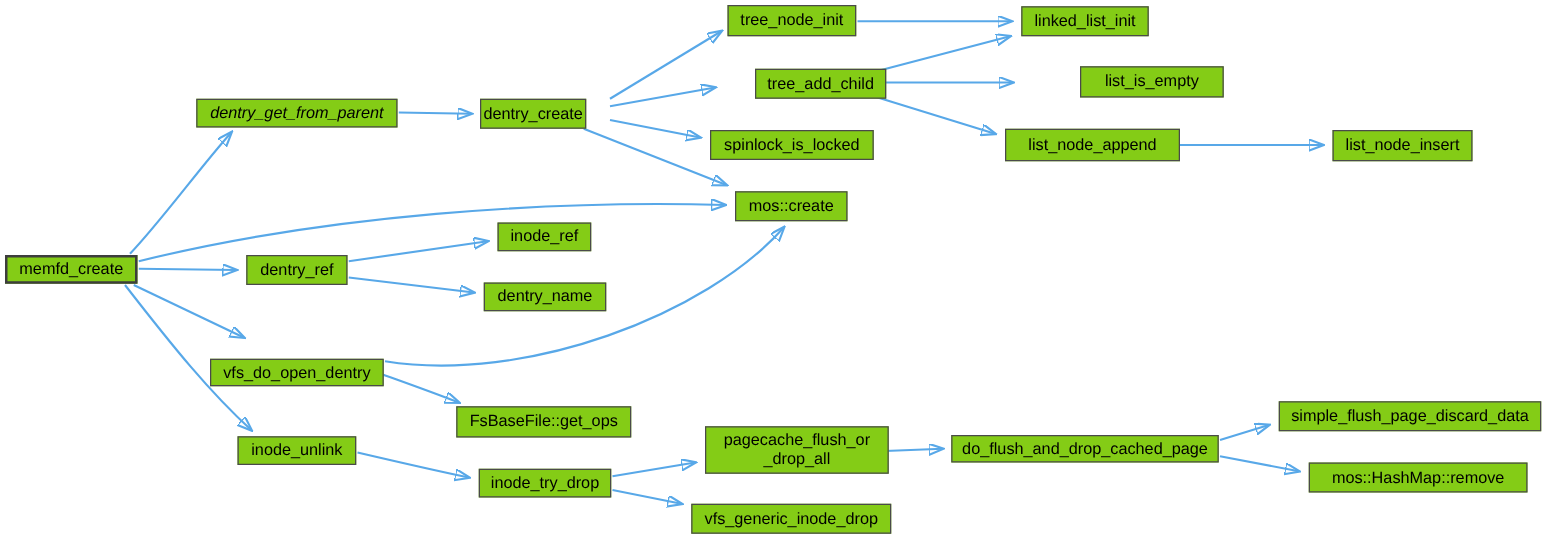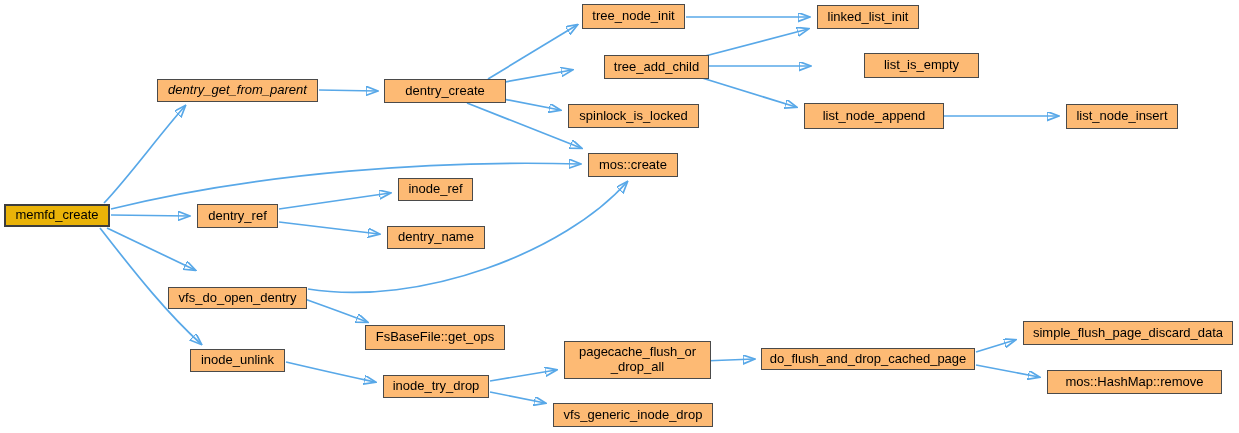--- a/index.html
+++ b/index.html
@@ -8,34 +8,34 @@
     width:1239px;height:433px;
     background:#ffffff;
     font-family:"Liberation Sans", sans-serif;
     overflow:hidden;
   }
   .edges{position:absolute;left:0;top:0;width:1239px;height:433px;}
   .edges path{fill:none;stroke:#58a8e8;stroke-width:1.7px;}
   .node{
     position:absolute;
     box-sizing:border-box;
-    background:#fdba74;
+    background:#84cc16;
     border:1px solid #4a4a4a;
     color:#000000;
     font-size:13px;
     line-height:1.12;
     display:flex;
     align-items:center;
     justify-content:center;
     text-align:center;
     white-space:pre-line;
     cursor:pointer;
   }
   .node.current{
-    background:#eab308;
+    background:#84cc16;
     border:2px solid #3d3d3d;
     cursor:default;
   }
 </style>
 </head>
 <body>
 
 <div class="canvas">
 
   <svg class="edges" viewBox="0 0 1239 433" xmlns="http://www.w3.org/2000/svg">
@@ -68,21 +68,21 @@
     <path marker-end="url(#arrow)" d="M 490,392 L 545,403"></path>
     <path marker-end="url(#arrow)" d="M 703,361 L 754,359"></path>
     <path marker-end="url(#arrow)" d="M 976,352 L 1015,340"></path>
     <path marker-end="url(#arrow)" d="M 976,365 L 1039,377"></path>
   </svg>
 
   <div class="node current" style="left:4px;top:204px;width:106px;height:23px;">memfd_create</div>
 
   <div class="node" style="left:157px;top:79px;width:161px;height:23px;font-style:italic;">dentry_get_from_parent</div>
 
-  <div class="node" style="left:384px;top:79px;width:122px;height:24px;">dentry_create</div>
+  <div class="node" style="left:384px;top:79px;width:85px;height:24px;">dentry_create</div>
 
   <div class="node" style="left:582px;top:4px;width:103px;height:25px;">tree_node_init</div>
 
   <div class="node" style="left:604px;top:55px;width:105px;height:24px;">tree_add_child</div>
 
   <div class="node" style="left:568px;top:104px;width:131px;height:24px;">spinlock_is_locked</div>
 
   <div class="node" style="left:588px;top:153px;width:90px;height:24px;">mos::create</div>
 
   <div class="node" style="left:817px;top:5px;width:102px;height:24px;">linked_list_init</div>

